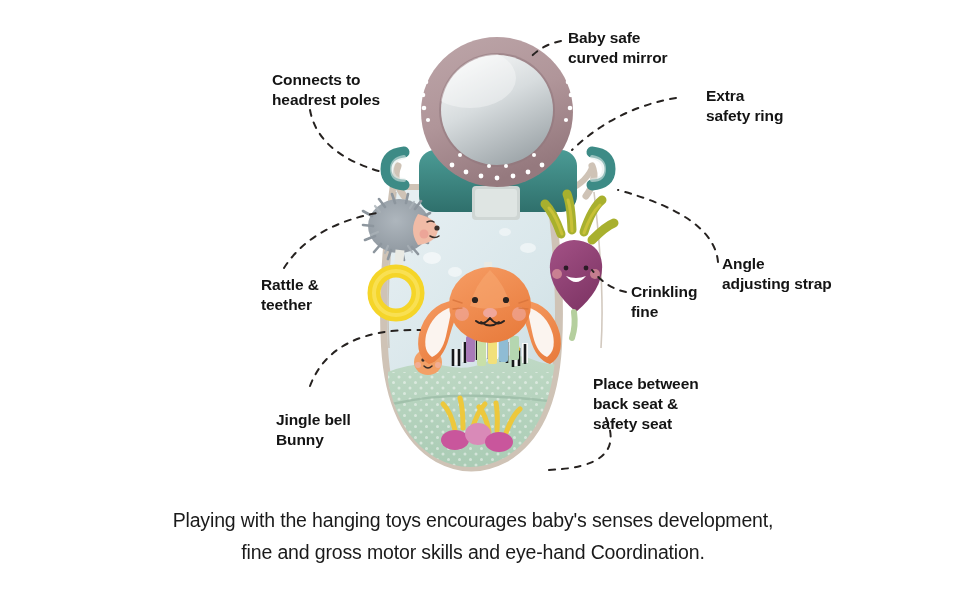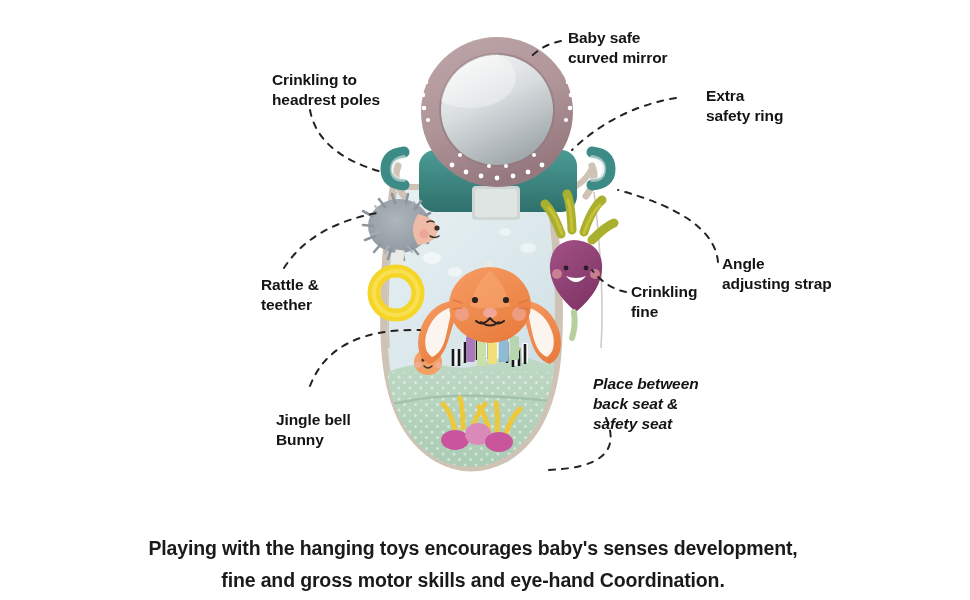--- a/index.html
+++ b/index.html
@@ -21,25 +21,24 @@
     color:#141414;
     white-space:pre-line;
     pointer-events:auto;
   }
   .caption{
     position:absolute;
     left:0;right:0;
     text-align:center;
     font-family:"Liberation Sans","DejaVu Sans",sans-serif;
     font-size:19.5px;
-    font-weight:700;
+    font-weight:400;
     line-height:1.62;
     color:#1a1a1a;
     letter-spacing:-0.15px;
-    margin-top:28px;
   }
   .cap-line{display:block;}
 </style>
 </head>
 <body>
 
 <div id="stage">
 
   <svg id="art" viewBox="0 0 970 600">
     <defs>
@@ -290,39 +289,39 @@
       <path d="M284 268 q28 -44 98 -56"></path>
       <path d="M626 292 q-20 -4 -34 -22"></path>
       <path d="M310 386 q22 -58 110 -56"></path>
       <path d="M606 418 q22 50 -60 52"></path>
     </g>
   </svg>
 
   <div class="label" style="left:568px;top:28px;">Baby safe
 curved mirror</div>
 
-  <div class="label" style="left:272px;top:70px;">Crinkling to
+  <div class="label" style="left:272px;top:70px;">Connects to
 headrest poles</div>
 
   <div class="label" style="left:706px;top:86px;">Extra
 safety ring</div>
 
   <div class="label" style="left:722px;top:254px;">Angle
 adjusting strap</div>
 
   <div class="label" style="left:245px;top:275px;margin-left:16px;">Rattle &amp;
 teether</div>
 
   <div class="label" style="left:631px;top:282px;">Crinkling
 fine</div>
 
   <div class="label" style="left:276px;top:410px;">Jingle bell
 Bunny</div>
 
-  <div class="label" style="left:593px;top:374px;font-style:italic;">Place between
+  <div class="label" style="left:593px;top:374px;">Place between
 back seat &amp;
 safety seat</div>
 
   <div class="caption" style="top:505px;">
     <span class="cap-line">Playing with the hanging toys encourages baby's senses development,</span>
     <span class="cap-line">fine and gross motor skills and eye-hand Coordination.</span>
   </div>
 
 </div>
 

